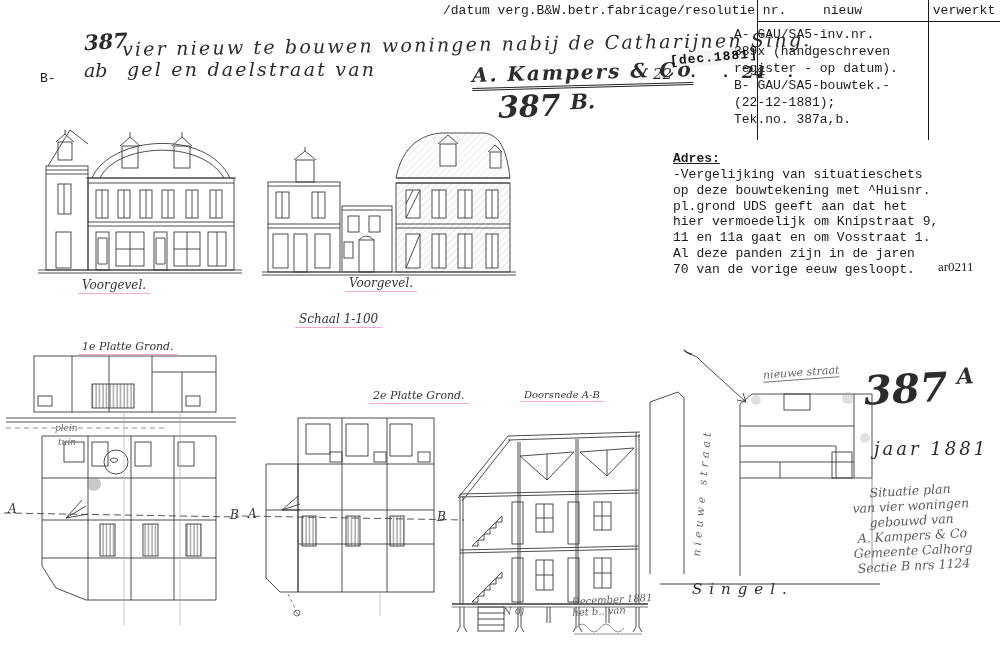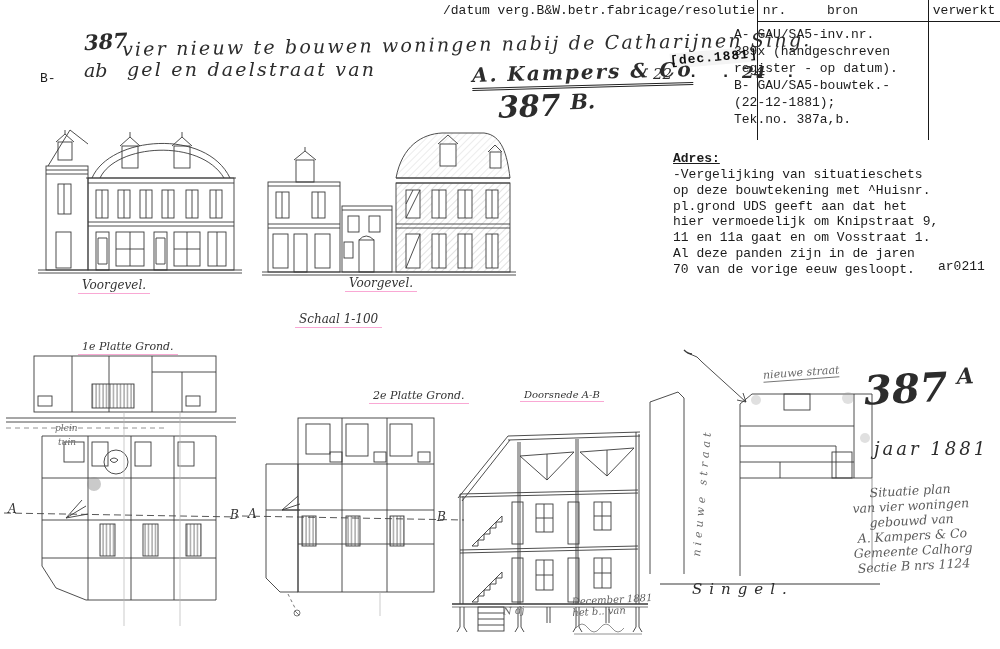--- a/index.html
+++ b/index.html
@@ -46,21 +46,21 @@
   </svg>
 
   
   <div class="abs tw" style="left:443px;top:3px;">/datum verg.B&amp;W.betr.fabricage/resolutie nr.</div>
   <div class="abs tw" style="left:40px;top:71px;">B-</div>
 
   
   <div class="abs vline" style="left:757px;top:0;height:140px;"></div>
   <div class="abs vline" style="left:928px;top:0;height:140px;"></div>
   <div class="abs hline" style="left:757px;top:21px;width:243px;"></div>
-  <div class="abs tw" style="left:757px;top:3px;width:171px;text-align:center;">bron</div>
+  <div class="abs tw" style="left:757px;top:3px;width:171px;text-align:center;">nieuw</div>
   <div class="abs tw" style="left:928px;top:3px;width:72px;text-align:center;">verwerkt</div>
   <div class="abs tw prelines" style="left:734px;top:26px;line-height:17px;white-space:pre-line;">A- GAU/SA5-inv.nr.
 389x (handgeschreven
 register - op datum).
 B- GAU/SA5-bouwtek.-
 (22-12-1881);
 Tek.no. 387a,b.</div>
 
   
   <div class="abs hw hw-big" style="left:84px;top:29px;font-size:21px;transform:rotate(-3deg);">387</div>
@@ -81,21 +81,21 @@
 
   
   <div class="abs tw" style="left:673px;top:151px;font-weight:bold;text-decoration:underline;">Adres:</div>
   <div class="abs tw prelines" style="left:673px;top:167px;line-height:15.8px;">-Vergelijking van situatieschets
 op deze bouwtekening met ^Huisnr.
 pl.grond UDS geeft aan dat het
 hier vermoedelijk om Knipstraat 9,
 11 en 11a gaat en om Vosstraat 1.
 Al deze panden zijn in de jaren
 70 van de vorige eeuw gesloopt.</div>
-  <div class="abs tw" style="left:938px;top:259px;">ar0211</div>
+  <div class="abs tw" style="left:938px;top:259px;font-family:Liberation Serif, serif;">ar0211</div>
 
   
   <svg class="draw" style="left:36px;top:120px;" width="210" height="168" viewBox="0 0 210 168">
     <g stroke="#3a3a3a" stroke-width="0.9" fill="none">
       <path d="M2,150 H206 M2,153 H206"></path>
       <rect x="10" y="46" width="42" height="104"></rect>
       <path d="M10,50 H52 M10,54 H52"></path>
       <path d="M12,46 L34,10 M34,10 L52,24"></path>
       <rect x="22" y="22" width="14" height="18"></rect>
       <path d="M20,22 L29,14 L38,22 M29,14 V10"></path>

